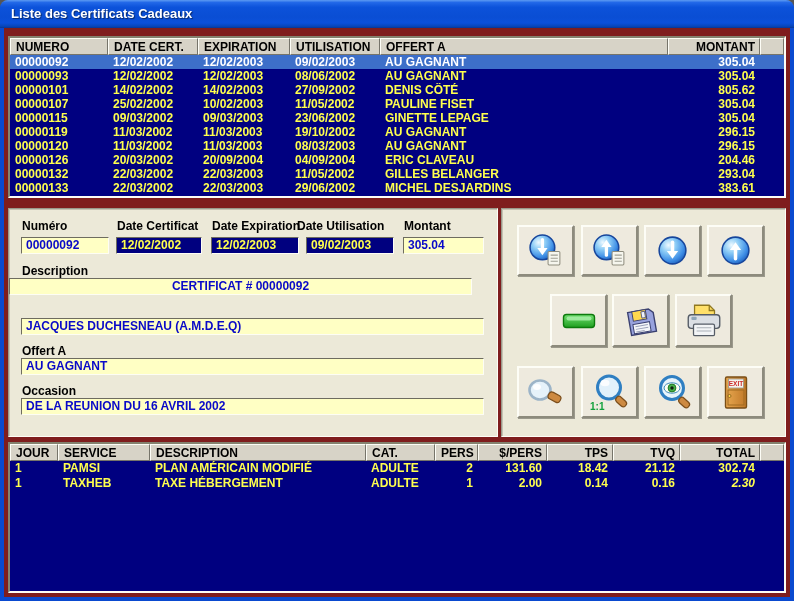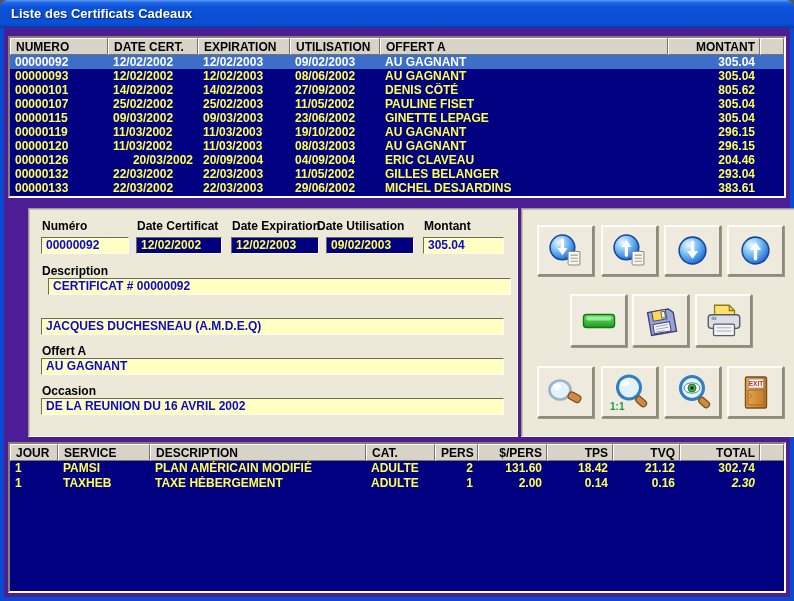--- a/index.html
+++ b/index.html
@@ -14,21 +14,21 @@
     border-radius:8px 8px 0 0;
     background:linear-gradient(180deg,#5d9bf2 0%,#2268e8 9%,#0c52da 26%,#0a4ed4 60%,#0b50da 82%,#0845b8 94%,#063694 100%);
   }
   .title-text {
     position:absolute; left:11px; top:6px; color:#ffffff;
     font-size:13px; font-weight:bold; text-shadow:1px 1px 1px #0a2a6a;
     white-space:nowrap;
   }
   .content {
     position:absolute; left:4px; top:28px; width:786px; height:569px;
-    background:#4c1d95;
+    background:#7f1d1d;
   }
   
   .grid-frame {
     position:absolute; background:#000080;
     border:2px solid; border-color:#84826f #fdfdf6 #fdfdf6 #84826f;
     overflow:hidden;
   }
   .grid-head { display:grid; height:17px; }
   .hcell {
     background:#d7d3c7; color:#000;
@@ -46,21 +46,20 @@
   .cell.right { text-align:right; }
   .grid-row.selected { background:#3d6fc9; }
   .grid-row.selected .cell { color:#ffffff; }
   .cert-cols { grid-template-columns:98px 90px 92px 90px 1fr 92px 24px; }
   .svc-cols  { grid-template-columns:48px 92px 216px 69px 43px 69px 66px 67px 80px 1fr; }
   
   .panel {
     position:absolute; background:#ece9d8;
     border:1px solid; border-color:#9b998b #fdfdf6 #fdfdf6 #9b998b;
     box-shadow:inset 1px 1px 0 rgba(125,122,108,.35);
-    margin-left:20px;
   }
   .flabel {
     position:absolute; color:#000; font-size:12px; font-weight:bold; white-space:nowrap;
   }
   .fval {
     position:absolute; height:17px; line-height:15px;
     background:#ffffc4; color:#0a0ac8;
     font-size:12px; font-weight:bold; padding:0 4px;
     border:1px solid; border-color:#6e6c60 #fdfdf4 #fdfdf4 #6e6c60;
     white-space:nowrap; overflow:hidden;
@@ -140,21 +139,21 @@
             <div class="cell" style="line-height: 14px;">14/02/2002</div>
             <div class="cell" style="line-height: 14px;">14/02/2003</div>
             <div class="cell" style="line-height: 14px;">27/09/2002</div>
             <div class="cell" style="line-height: 14px;">DENIS CÔTÉ</div>
             <div class="cell right" style="line-height: 14px;">805.62</div>
             <div class="cell"></div>
           </div>
           <div class="grid-row cert-cols" style="height: 14px;">
             <div class="cell" style="line-height: 14px;">00000107</div>
             <div class="cell" style="line-height: 14px;">25/02/2002</div>
-            <div class="cell" style="line-height: 14px;">25/02/2003</div>
+            <div class="cell" style="line-height: 14px;">10/02/2003</div>
             <div class="cell" style="line-height: 14px;">11/05/2002</div>
             <div class="cell" style="line-height: 14px;">PAULINE FISET</div>
             <div class="cell right" style="line-height: 14px;">305.04</div>
             <div class="cell"></div>
           </div>
           <div class="grid-row cert-cols" style="height: 14px;">
             <div class="cell" style="line-height: 14px;">00000115</div>
             <div class="cell" style="line-height: 14px;">09/03/2002</div>
             <div class="cell" style="line-height: 14px;">09/03/2003</div>
             <div class="cell" style="line-height: 14px;">23/06/2002</div>
@@ -175,21 +174,21 @@
             <div class="cell" style="line-height: 14px;">00000120</div>
             <div class="cell" style="line-height: 14px;">11/03/2002</div>
             <div class="cell" style="line-height: 14px;">11/03/2003</div>
             <div class="cell" style="line-height: 14px;">08/03/2003</div>
             <div class="cell" style="line-height: 14px;">AU GAGNANT</div>
             <div class="cell right" style="line-height: 14px;">296.15</div>
             <div class="cell"></div>
           </div>
           <div class="grid-row cert-cols" style="height: 14px;">
             <div class="cell" style="line-height: 14px;">00000126</div>
-            <div class="cell" style="line-height: 14px; text-align: right;">20/03/2002</div>
+            <div class="cell" style="line-height: 14px;">20/03/2002</div>
             <div class="cell" style="line-height: 14px;">20/09/2004</div>
             <div class="cell" style="line-height: 14px;">04/09/2004</div>
             <div class="cell" style="line-height: 14px;">ERIC CLAVEAU</div>
             <div class="cell right" style="line-height: 14px;">204.46</div>
             <div class="cell"></div>
           </div>
           <div class="grid-row cert-cols" style="height: 14px;">
             <div class="cell" style="line-height: 14px;">00000132</div>
             <div class="cell" style="line-height: 14px;">22/03/2002</div>
             <div class="cell" style="line-height: 14px;">22/03/2003</div>
@@ -217,21 +216,21 @@
       <div class="flabel" style="left:288px;top:10px;">Date Utilisation</div>
       <div class="flabel" style="left:395px;top:10px;">Montant</div>
 
       <div class="fval" style="left:12px;top:28px;width:88px;">00000092</div>
       <div class="fval navy" style="left:107px;top:28px;width:86px;">12/02/2002</div>
       <div class="fval navy" style="left:202px;top:28px;width:88px;">12/02/2003</div>
       <div class="fval navy" style="left:297px;top:28px;width:88px;">09/02/2003</div>
       <div class="fval" style="left:394px;top:28px;width:81px;">305.04</div>
 
       <div class="flabel" style="left:13px;top:55px;">Description</div>
-      <div class="fval" style="left:19px;top:69px;width:463px;">CERTIFICAT # 00000092</div>
+      <div class="fval" style="left:0;top:69px;width:463px;text-align:center;">CERTIFICAT # 00000092</div>
 
       <div class="flabel" style="left:13px;top:107px;">Offert Par</div>
       <div class="fval" style="left:12px;top:109px;width:463px;">JACQUES DUCHESNEAU  (A.M.D.E.Q)</div>
 
       <div class="flabel" style="left:13px;top:135px;">Offert A</div>
       <div class="fval" style="left:12px;top:149px;width:463px;">AU GAGNANT</div>
 
       <div class="flabel" style="left:13px;top:175px;">Occasion</div>
       <div class="fval" style="left:12px;top:189px;width:463px;">DE LA REUNION DU 16 AVRIL 2002</div>
     </div>

